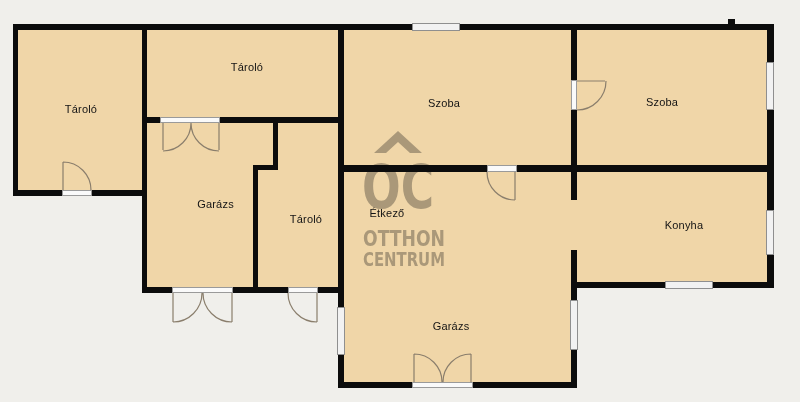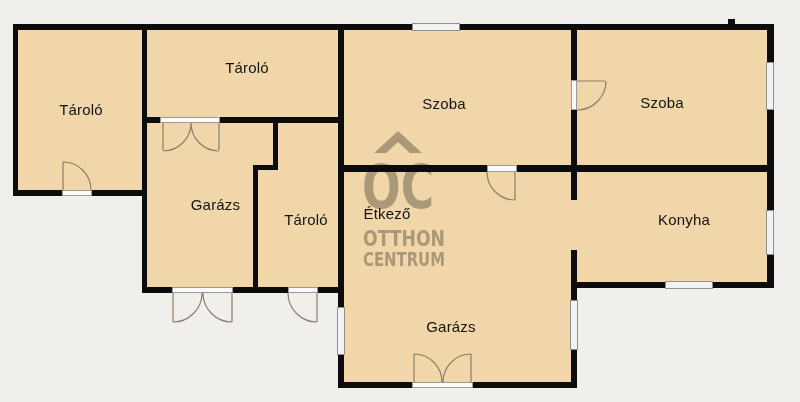--- a/index.html
+++ b/index.html
@@ -27,21 +27,21 @@
     border:1px solid var(--frame_gray);box-sizing:border-box;z-index:4;
   }
   .sill{
     position:absolute;background:#fafafa;
     border:1px solid #9a9a9a;box-sizing:border-box;z-index:4;
   }
   .chimney{position:absolute;background:var(--wall);z-index:3;}
   .room-label{
     position:absolute;z-index:6;
     transform:translate(-50%,-50%);
-    font-size:15px;color:var(--label_color);
+    font-size:11px;color:var(--label_color);
     white-space:nowrap;letter-spacing:0.2px;
   }
   .wm-text{font-family:"DejaVu Sans",sans-serif;font-weight:bold;}
 </style>
 </head>
 <body>
 
 <div class="canvas">
 
   <div class="floor" style="left:13px;top:24px;width:134px;height:172px;"></div>
@@ -101,16 +101,16 @@
   <div class="sill" style="left:288px;top:287px;width:30px;height:6px;"></div>
   <div class="sill" style="left:412px;top:382px;width:61px;height:6px;"></div>
 
   <div class="room-label" style="left:81px;top:109px;">Tároló</div>
   <div class="room-label" style="left:247px;top:67px;">Tároló</div>
   <div class="room-label" style="left:444px;top:103px;">Szoba</div>
   <div class="room-label" style="left:662px;top:102px;">Szoba</div>
   <div class="room-label" style="left:204px;top:204px;padding-left:23px;">Garázs</div>
   <div class="room-label" style="left:306px;top:219px;">Tároló</div>
   <div class="room-label" style="left:387px;top:213px;">Étkező</div>
-  <div class="room-label" style="left:684px;top:219px;">Konyha</div>
+  <div class="room-label" style="left:684px;top:225px;">Konyha</div>
   <div class="room-label" style="left:451px;top:326px;">Garázs</div>
 
 </div>
 
 </body></html>

